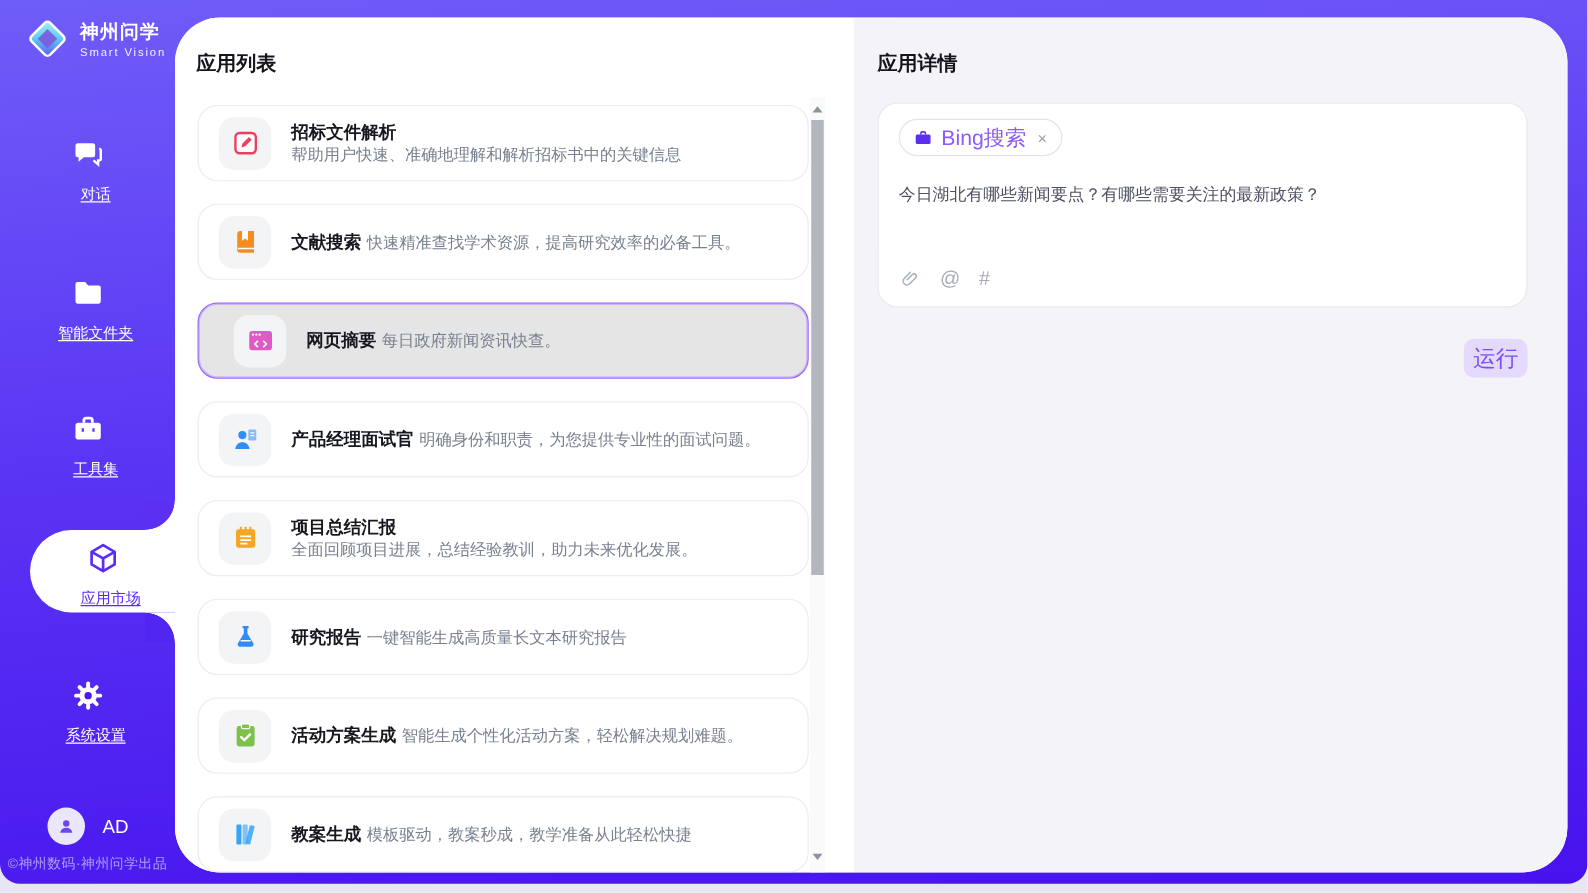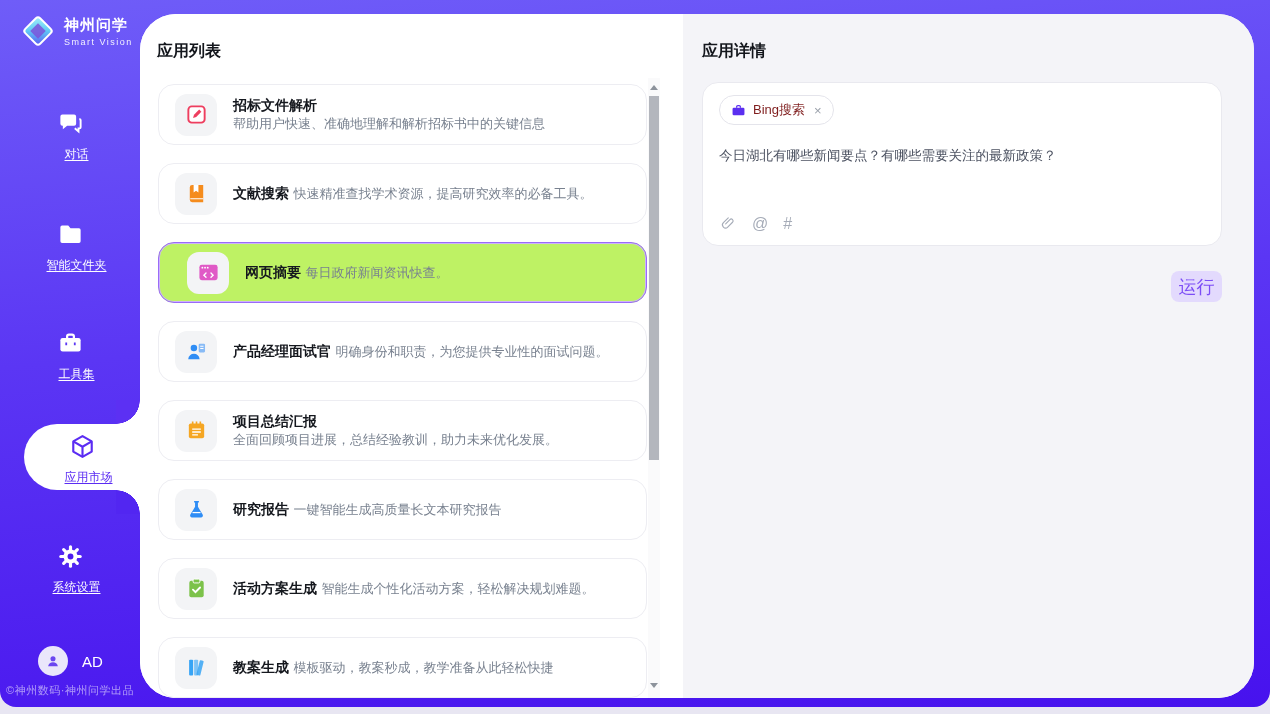--- a/index.html
+++ b/index.html
@@ -41,21 +41,21 @@
   
   .sheet { position:absolute; left:140px; top:14px; width:1114px; height:684px;
     border-radius:36px; overflow:hidden; display:flex; background:#fff; }
   .panel-title { font-size:16px; font-weight:bold; color:#13161c; }
 
   .list-panel { position:relative; width:543px; background:#fff; }
   .list-panel .panel-title { position:absolute; left:17px; top:27px; }
   .cards { position:absolute; left:18px; top:70px; width:489px; display:flex; flex-direction:column; gap:18px; }
   .card { display:flex; align-items:center; height:61px; background:#fff;
     border:1px solid #ededf2; border-radius:16px; padding:0 16px; cursor:pointer; }
-  .card.selected { background:#bef264; border:1px solid #9a6bf8; box-shadow:0 0 0 1px #cdb4fb inset;padding-left:28px; }
+  .card.selected { background:#e5e5e5; border:1px solid #9a6bf8; box-shadow:0 0 0 1px #cdb4fb inset;padding-left:28px; }
   .tile { width:42px; height:42px; border-radius:12px; background:#f3f4f6; flex:0 0 42px;
     display:flex; align-items:center; justify-content:center; margin-right:16px; }
   .tile svg { width:23px; height:23px; }
   .card-text { min-width:0; }
   .card-title { font-size:14px; font-weight:bold; color:#15181e; line-height:1.2; }
   .card-desc { font-size:13px; color:#78818f; margin-top:4px; white-space:nowrap;
     overflow:hidden; text-overflow:ellipsis; }
 
   
   .vscroll { position:absolute; right:23px; top:64px; bottom:0; width:12px; background:#fafafb; }
@@ -66,21 +66,21 @@
   .sthumb { position:absolute; left:1px; top:18px; width:10px; height:364px; background:#b3b6bd; cursor:grab; }
 
   
   .detail-panel { position:relative; flex:1; background:#f4f4f8; }
   .detail-panel .panel-title { position:absolute; left:19px; top:27px; }
   .composer { position:absolute; left:19px; right:32px; top:68px; height:164px; background:#fff;
     border:1px solid #e9e9ef; border-radius:16px; padding:12px 16px; cursor:text; }
   .chip { display:inline-flex; align-items:center; gap:7px; height:30px; padding:0 11px;
     border:1px solid #e4e4eb; border-radius:16px; background:#fff; cursor:default; }
   .chip svg { width:15px; height:15px; color:#5b2ff0; }
-  .chip-label { font-size:13px; color:#7f1d1d; }
+  .chip-label { font-size:17px; color:#8b5cf6; }
   .chip-close { font-size:13px; color:#9aa0aa; margin-left:2px; cursor:pointer; line-height:1; }
   .prompt { margin-top:21px; font-size:13.5px; color:#4b5160; line-height:1.5; }
   .composer-icons { position:absolute; left:17px; bottom:13px; display:flex; align-items:center; gap:15px; color:#a6acb8; }
   .composer-icons svg { width:17px; height:17px; display:block; cursor:pointer; }
   .glyph-btn { font-size:16px; color:#a6acb8; cursor:pointer; line-height:1; }
   .run-btn { position:absolute; right:32px; top:257px; width:51px; height:31px; background:#e3dafd;
     color:#7c4df6; font-size:18px; border:none; border-radius:8px; cursor:pointer;
     display:flex; align-items:center; justify-content:center; }
 </style>
 </head>

